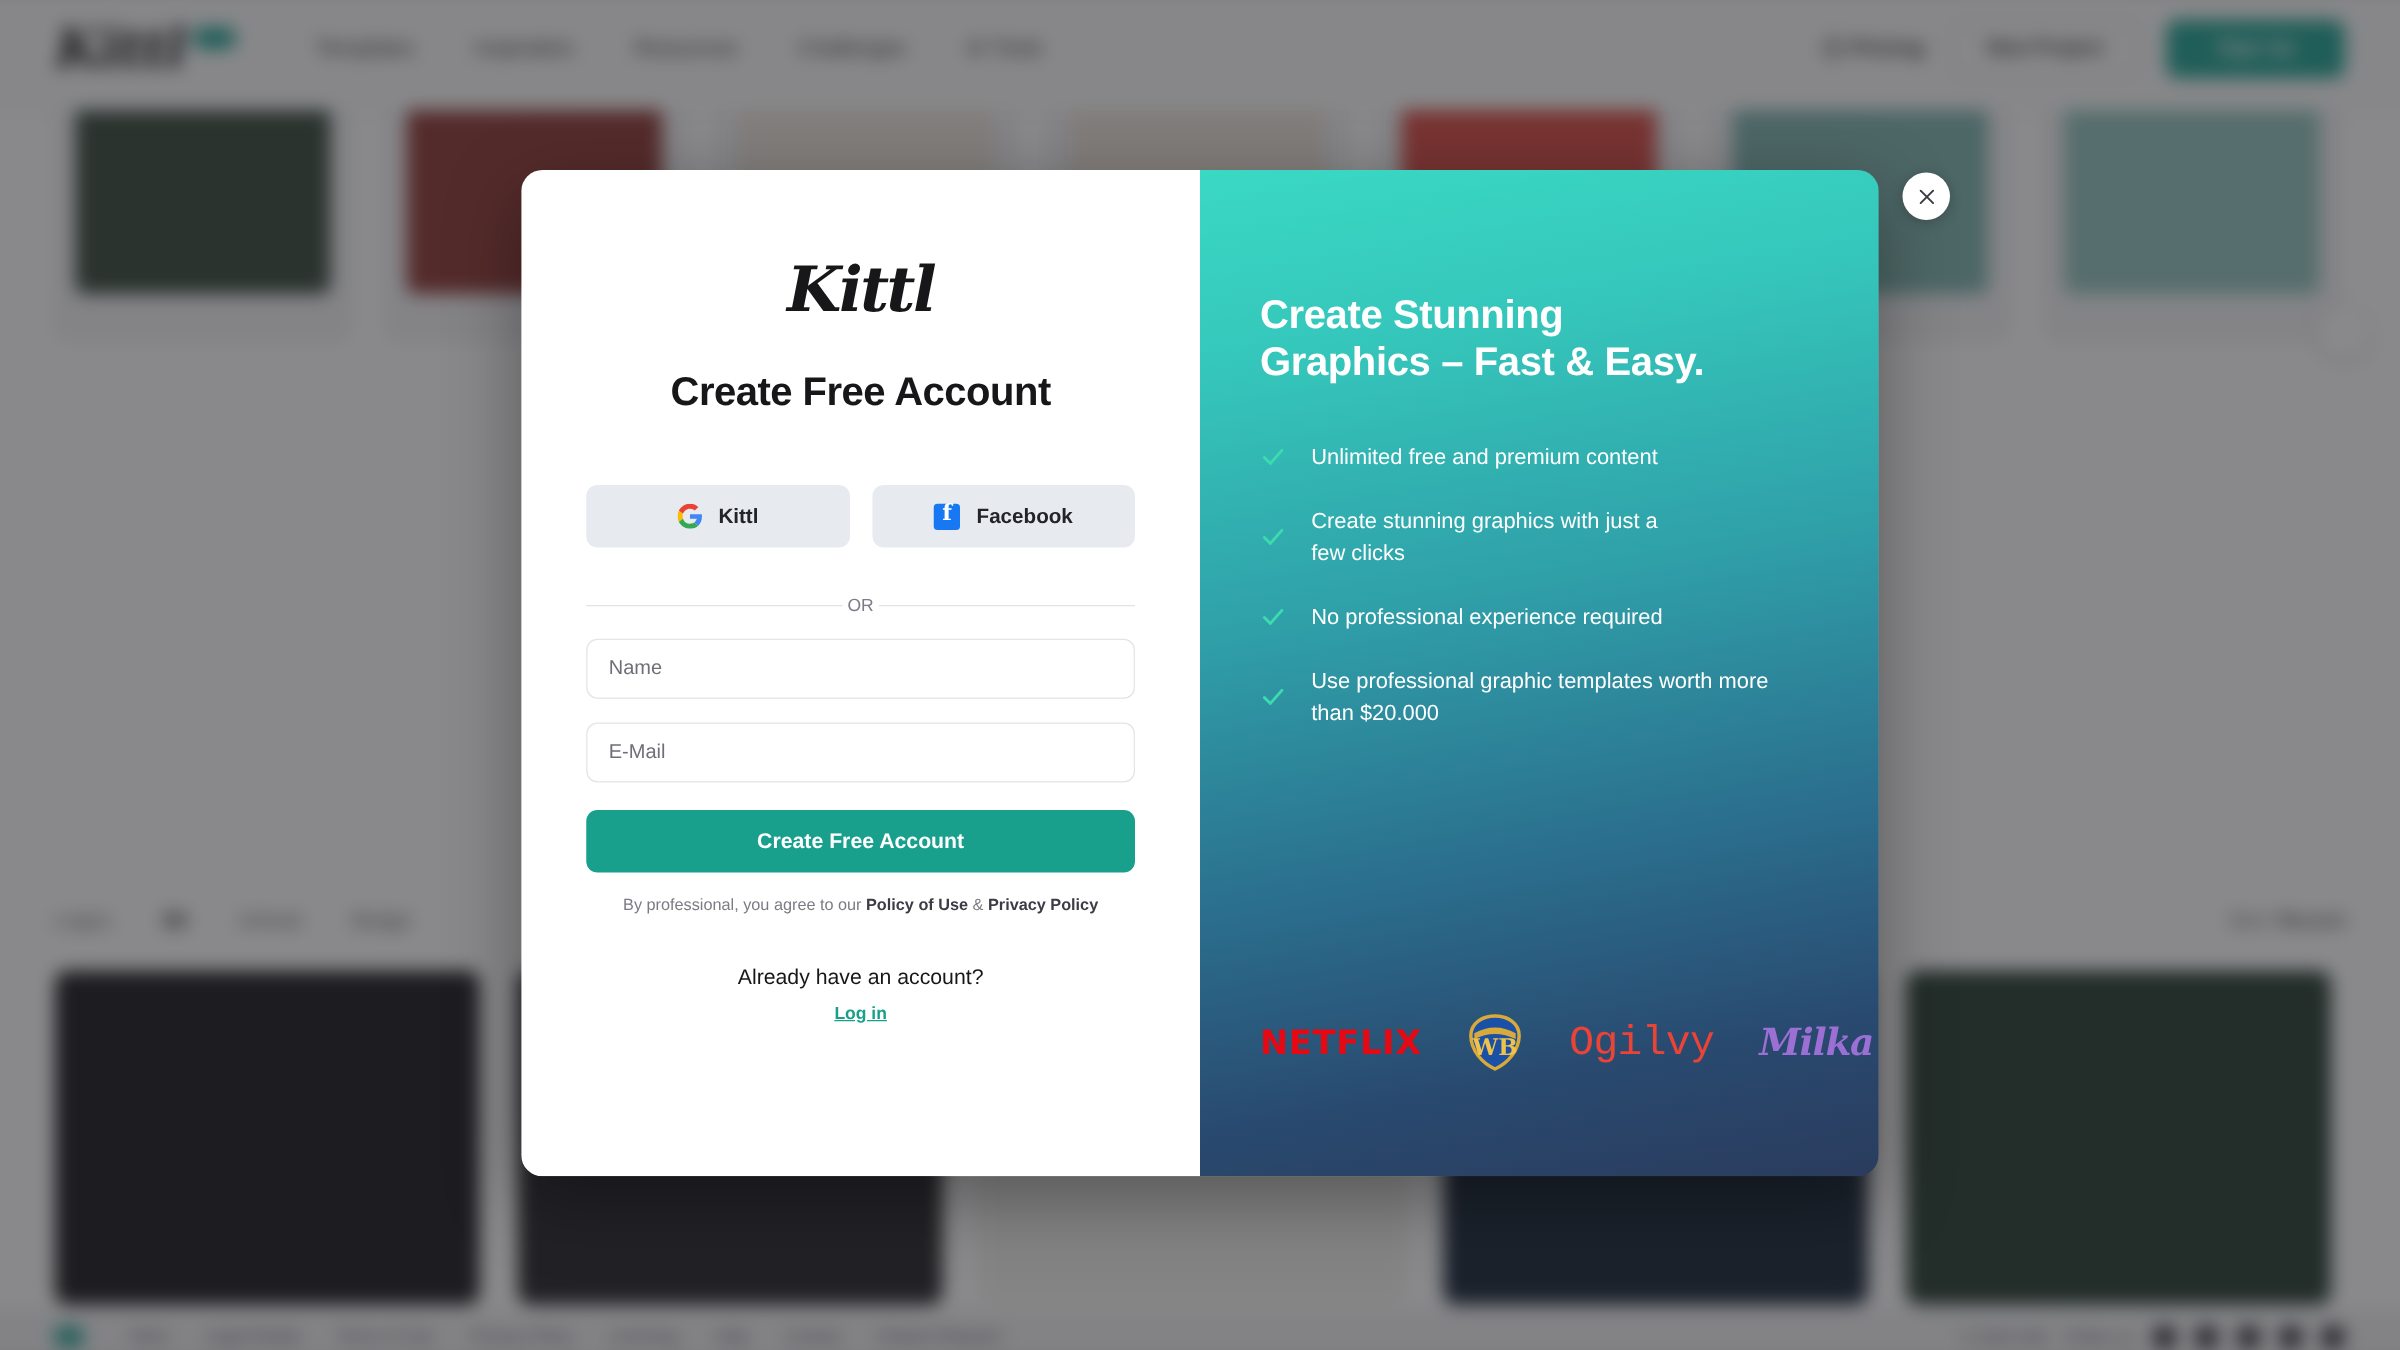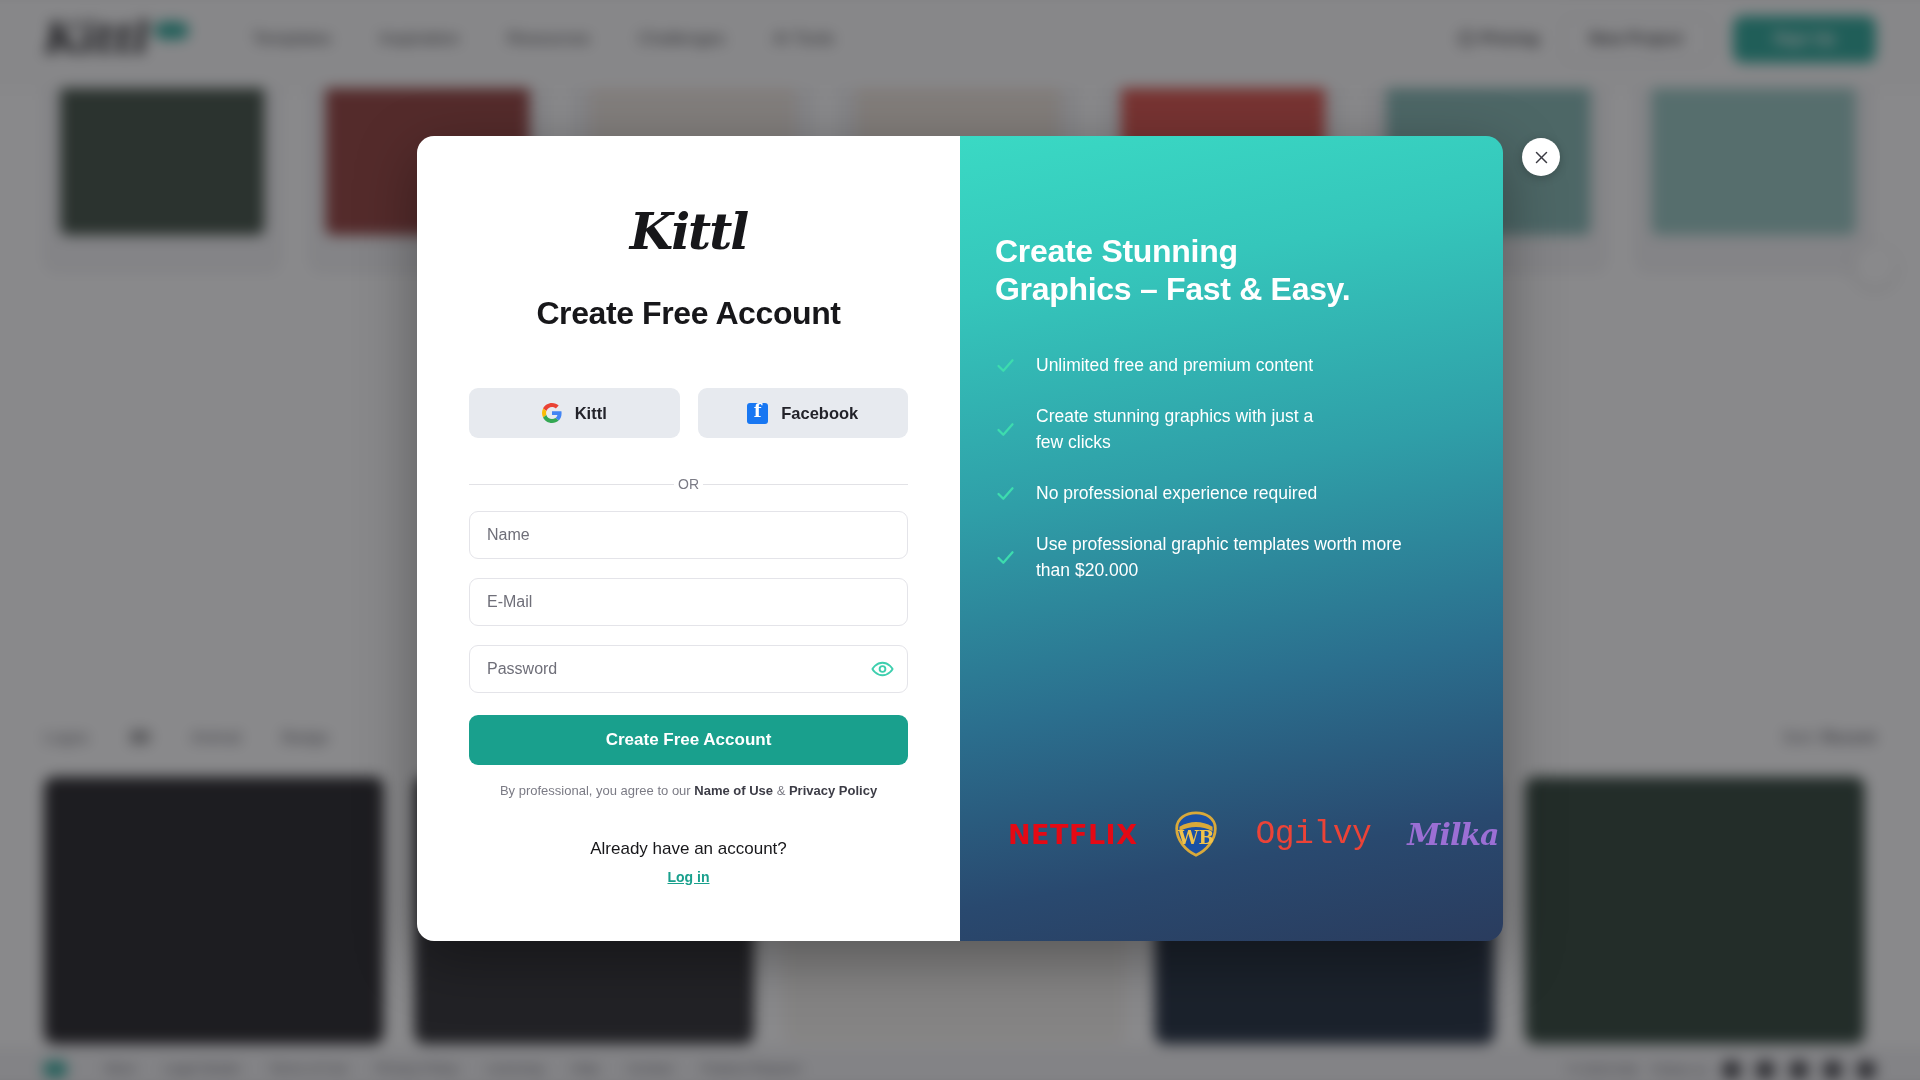--- a/index.html
+++ b/index.html
@@ -112,21 +112,21 @@
   .legal { font-size: 13px; color: #7b7b85; margin-top: 16px; text-align: center; line-height: 1.5; }
   .legal a { color: #3c3c46; text-decoration: none; font-weight: 600; }
   .already { font-size: 17px; color: #17171a; margin-top: 38px; }
   .loginlink { margin-top: 10px; font-size: 14px; font-weight: 700; color: #19a08d;
                text-decoration: underline; cursor: pointer; }
 
   
   .modal-right {
     width: 543px; position: relative; overflow: hidden;
     background: linear-gradient(170deg, #3ad9c4 0%, #35c6bb 18%, #2f9fa8 42%, #2b6f8e 66%, #29496f 86%, #2a3c5e 100%);
-    padding: 96px 54px 0 35px;
+    padding: 96px 54px 0 48px;
   }
   .rt-title { font-size: 32px; font-weight: 700; color: #fff; line-height: 1.20; letter-spacing: -0.3px; }
   .benefits { margin-top: 44px; display: flex; flex-direction: column; gap: 26px; }
   .benefit { display: flex; gap: 20px; align-items: center; }
   .benefit-text { font-size: 17.5px; color: #fff; line-height: 1.45; }
   .check { flex: none; width: 21px; height: 21px; }
 
   .logos { position: absolute; left: 48px; bottom: 84px; display: flex; align-items: center; gap: 36px; }
   .lg-netflix { font-family: "DejaVu Sans", sans-serif; font-weight: 700; font-size: 27px;
                 color: #e50914; letter-spacing: 0.5px; }
@@ -257,36 +257,25 @@
 
       <div class="or-row">
         <div class="or-line"></div>
         <div class="or-text">OR</div>
         <div class="or-line"></div>
       </div>
 
       <input class="field" type="text" placeholder="Name" style="">
       <input class="field" type="text" placeholder="E-Mail" style="">
 
-      <div class="pw-wrap">
-        <input class="field" type="text" placeholder="Password" style="">
-        <button class="eye-btn">
-          <span style="line-height:0;">
-            <svg width="23" height="23" viewBox="0 0 24 24" fill="none" stroke="#3ecfae" stroke-width="2" stroke-linecap="round" stroke-linejoin="round">
-              <path d="M1.5 12S5 5.5 12 5.5 22.5 12 22.5 12 19 18.5 12 18.5 1.5 12 1.5 12z"></path>
-              <circle cx="12" cy="12" r="3"></circle>
-            </svg>
-          </span>
-        </button>
-      </div>
 
       <button class="cta">Create Free Account</button>
 
       <div class="legal">
-        <span>By professional, you agree to our </span><a href="#">Name of Use</a><span> &amp; </span><a href="#">Privacy Policy</a>
+        <span>By professional, you agree to our </span><a href="#">Policy of Use</a><span> &amp; </span><a href="#">Privacy Policy</a>
       </div>
 
       <div class="already">Already have an account?</div>
       <a class="loginlink" href="#">Log in</a>
     </div>
 
     <div class="modal-right">
       <div class="rt-title">
         <div>Create Stunning</div>
         <div>Graphics – Fast &amp; Easy.</div>

